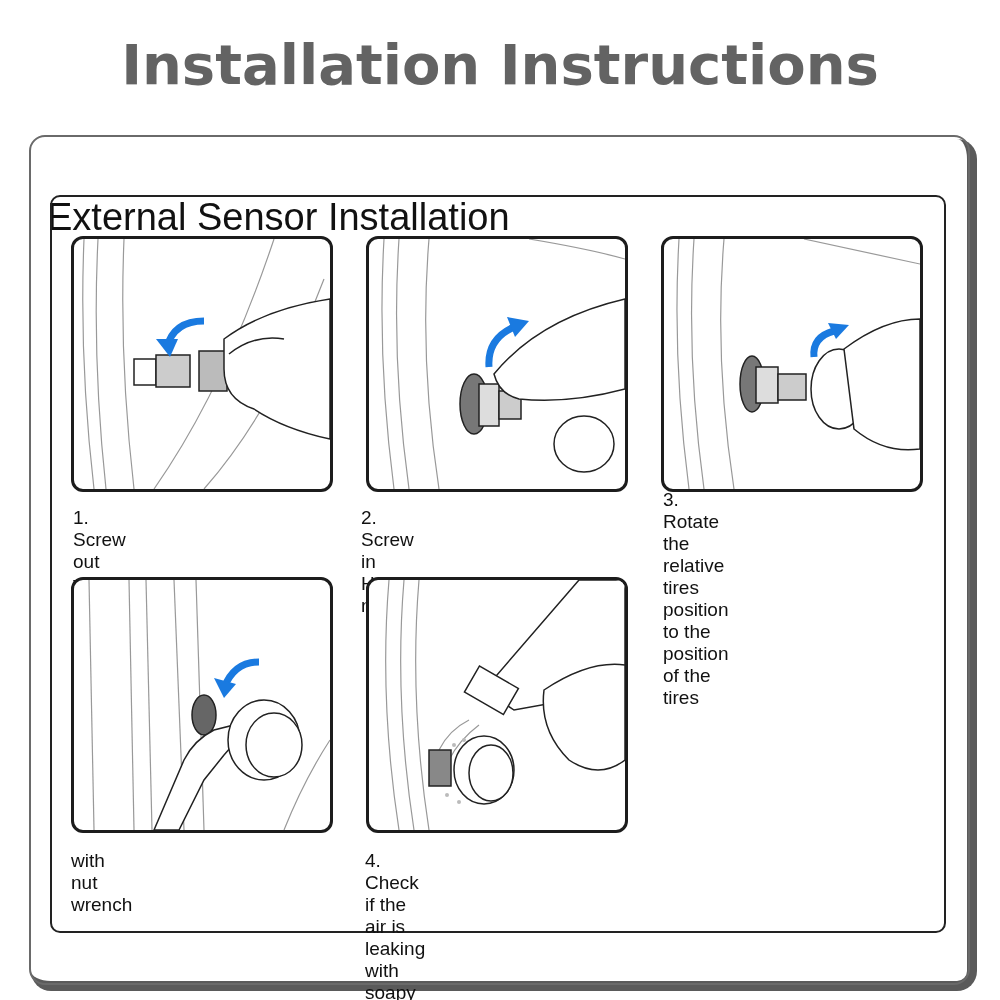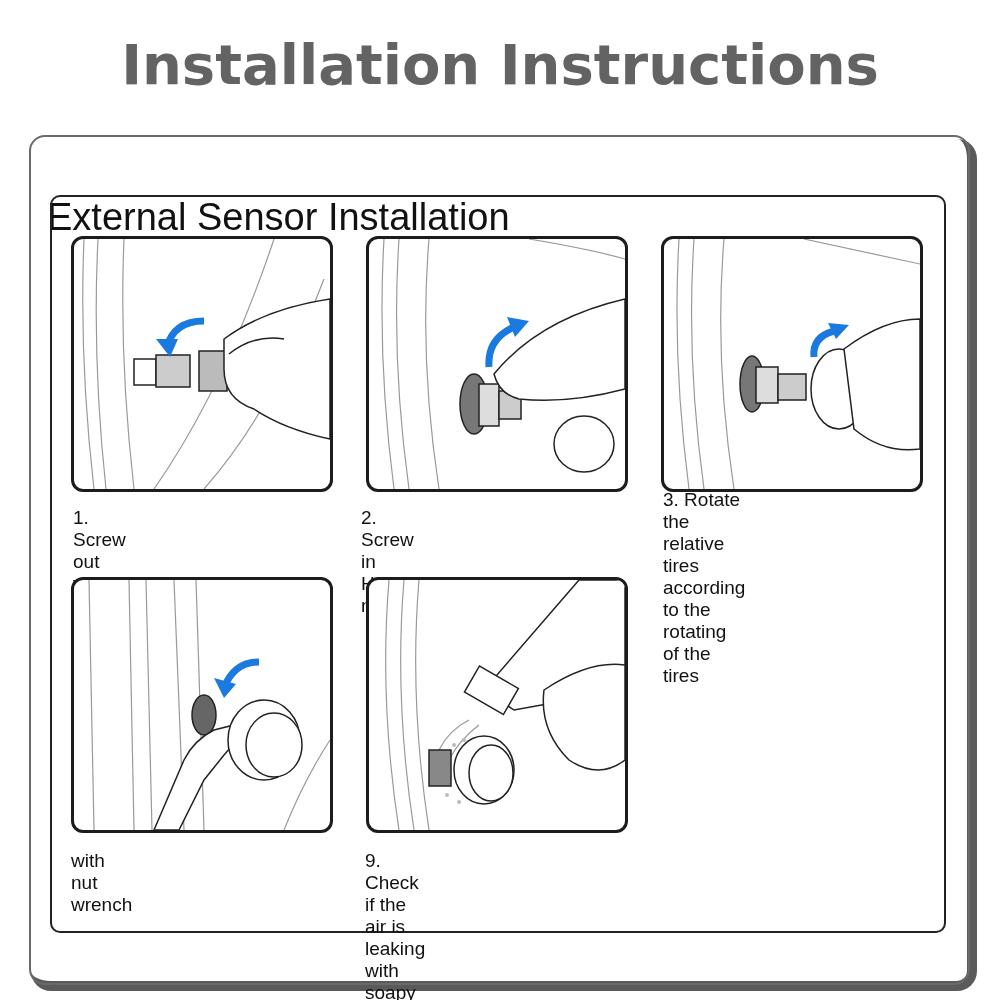--- a/index.html
+++ b/index.html
@@ -94,21 +94,21 @@
         <path d="M180 110 Q220 80 256 80 L256 210 Q220 215 190 190 Z"></path>
       </g>
       <g>
         <path d="M150 118 Q148 98 170 92" fill="none" stroke="#1a7ae0" stroke-width="7"></path>
         <polygon points="164,84 185,86 172,100" fill="#1a7ae0"></polygon>
       </g>
     </svg>
   </div>
   <div class="caption" style="left:663px; top:489px;">
     <div>3. Rotate the relative tires</div>
-    <div>according to the rotating</div>
+    <div>position to the position</div>
     <div>of the tires</div>
   </div>
 </div>
 
 <div class="step">
   <div class="frame" style="left:71px; top:577px;">
     <svg width="256" height="250" viewBox="0 0 256 250">
       <g fill="none" stroke="#999" stroke-width="1.2">
         <path d="M15 0 L20 250"></path>
           <path d="M55 0 L60 250"></path>
@@ -154,16 +154,16 @@
       </g>
       <g fill="#bbb">
         <circle cx="85" cy="165" r="2"></circle>
           <circle cx="95" cy="160" r="2"></circle>
           <circle cx="78" cy="215" r="2"></circle>
           <circle cx="90" cy="222" r="2"></circle>
       </g>
     </svg>
   </div>
   <div class="caption" style="left:365px; top:850px;">
-    <div>9. Check if the air is leaking</div>
+    <div>4. Check if the air is leaking</div>
     <div>with soapy water</div>
   </div>
 </div>
 
 </body></html>

